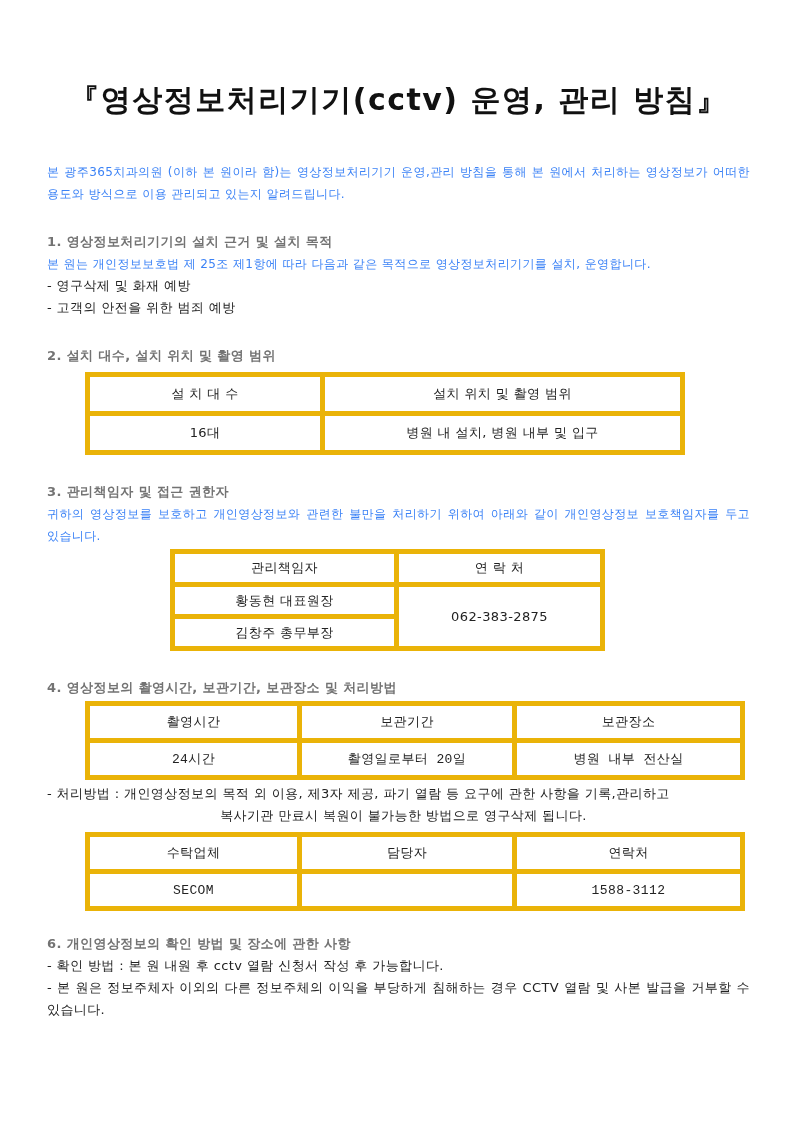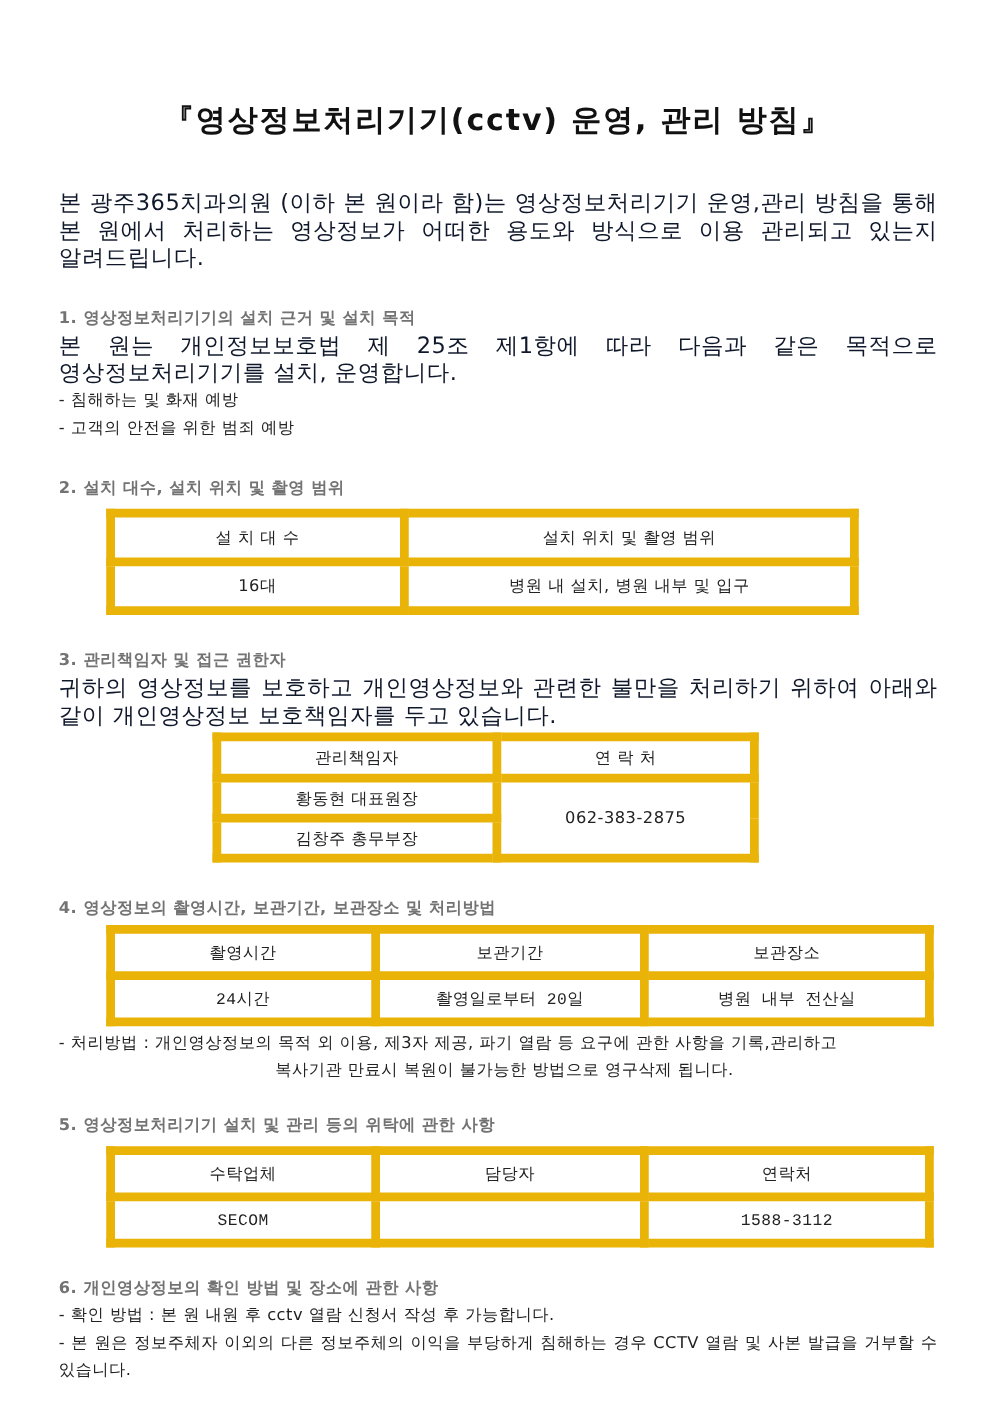--- a/index.html
+++ b/index.html
@@ -13,33 +13,33 @@
     width: 796px;
     height: 1126px;
     margin: 0 auto;
     background: #ffffff;
     padding: 0 46px 0 47px;
     overflow: hidden;
   }
   .doc-title {
     margin-top: 80px;
     text-align: center;
-    font-size: 24px;
+    font-size: 30px;
     font-weight: bold;
     letter-spacing: 1.5px;
     color: #111;
     word-break: keep-all;
   }
   .para {
-    font-size: 18px;
+    font-size: 12px;
     line-height: 22px;
     letter-spacing: 0.4px;
     text-align: justify;
     word-break: keep-all;
-    color: #0f172a;
+    color: #3b82f6;
   }
   .intro { margin-top: 40px; }
   .sec-heading {
     font-size: 13px;
     font-weight: bold;
     line-height: 22px;
     letter-spacing: 0.4px;
     color: #737373;
     word-break: keep-all;
   }
@@ -51,21 +51,21 @@
     letter-spacing: 0.4px;
     color: #222;
     word-break: keep-all;
     text-align: justify;
   }
   table {
     border-collapse: collapse;
     table-layout: fixed;
   }
   td, th {
-    border: 7px solid #eab308;
+    border: 5px solid #eab308;
     font-size: 13px;
     font-weight: normal;
     letter-spacing: 0.4px;
     text-align: center;
     vertical-align: middle;
     color: #222;
     padding: 0 4px;
     word-break: keep-all;
   }
   
@@ -92,21 +92,21 @@
 
 <div class="page">
 
   <div class="doc-title">『영상정보처리기기(cctv) 운영, 관리 방침』</div>
 
   <div class="para intro">본 광주365치과의원 (이하 본 원이라 함)는 영상정보처리기기 운영,관리 방침을 통해 본 원에서 처리하는 영상정보가 어떠한 용도와 방식으로 이용 관리되고 있는지 알려드립니다.</div>
 
   <div>
     <div class="sec-heading mt-sec">1. 영상정보처리기기의 설치 근거 및 설치 목적</div>
     <div class="para">본 원는 개인정보보호법 제 25조 제1항에 따라 다음과 같은 목적으로 영상정보처리기기를 설치, 운영합니다.</div>
-    <div class="bullet-line">- 침해하는 및 화재 예방</div>
+    <div class="bullet-line">- 영구삭제 및 화재 예방</div>
     <div class="bullet-line">- 고객의 안전을 위한 범죄 예방</div>
   </div>
 
   <div>
     <div class="sec-heading mt-sec">2. 설치 대수, 설치 위치 및 촬영 범위</div>
     <table class="t1">
       <tbody>
           <tr>
         <th class="c0">설 치 대 수</th>
         <th class="c1">설치 위치 및 촬영 범위</th>
@@ -153,21 +153,20 @@
         <td class="c1">촬영일로부터 20일</td>
         <td class="c2">병원 내부 전산실</td>
       </tr>
     </tbody>
       </table>
     <div class="bullet-line" style="margin-top:3px">- 처리방법 : 개인영상정보의 목적 외 이용, 제3자 제공, 파기 열람 등 요구에 관한 사항을 기록,관리하고</div>
     <div class="bullet-line note-line2">복사기관 만료시 복원이 불가능한 방법으로 영구삭제 됩니다.</div>
   </div>
 
   <div>
-    <div class="sec-heading mt-sec-sm">5. 영상정보처리기기 설치 및 관리 등의 위탁에 관한 사항</div>
     <table class="t3" style="margin-top:5px">
       <tbody>
           <tr>
         <th class="c0">수탁업체</th>
         <th class="c1">담당자</th>
         <th class="c2">연락처</th>
       </tr>
       <tr>
         <td class="c0">SECOM</td>
         <td class="c1"></td>

